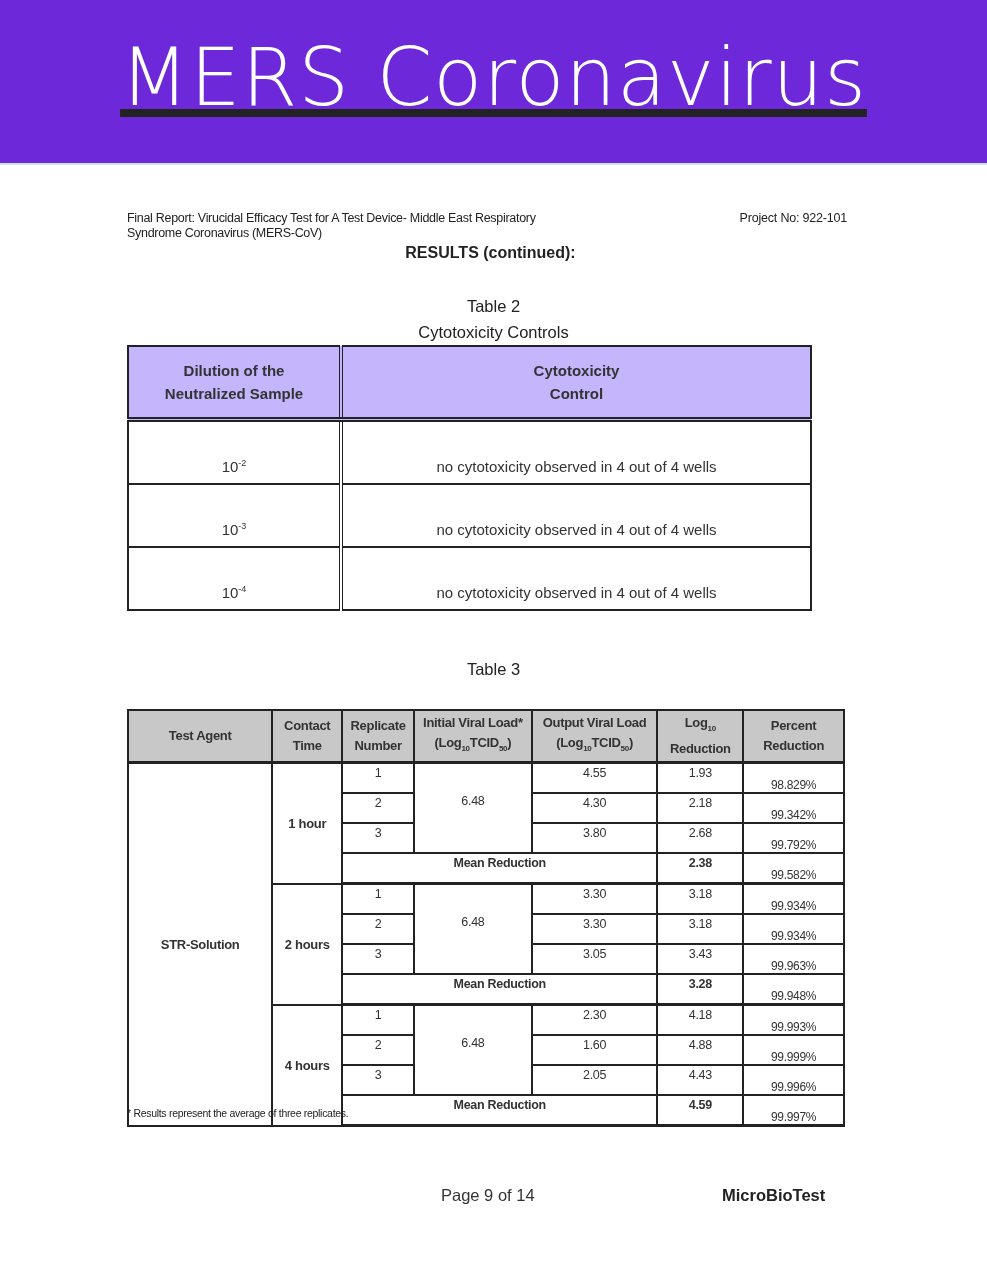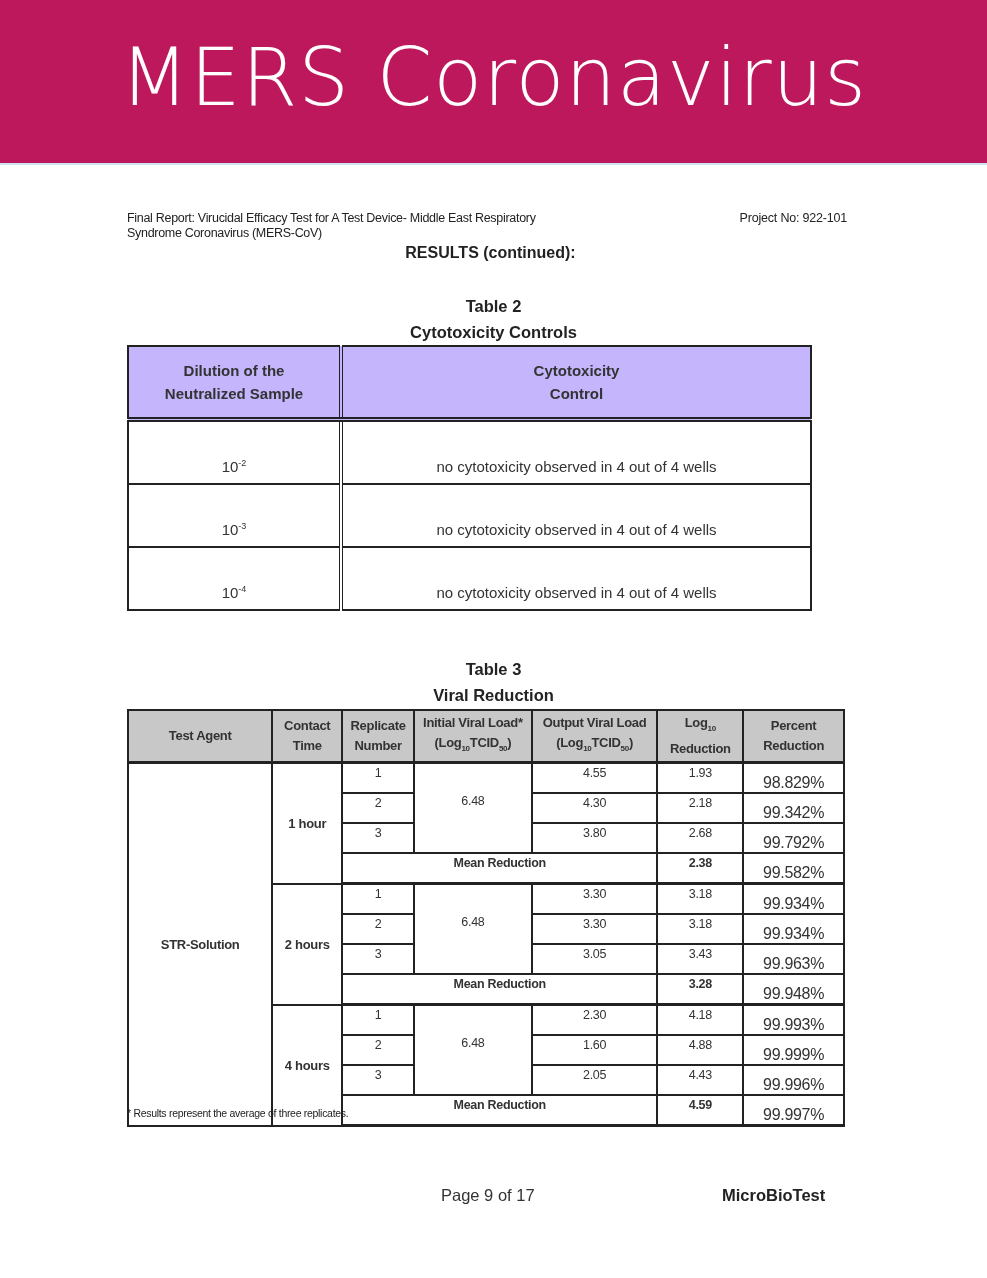--- a/index.html
+++ b/index.html
@@ -2,51 +2,52 @@
 <html><head>
   <meta charset="utf-8">
   <style>
     html, body { margin: 0; padding: 0; }
     body {
       width: 987px; height: 1278px; background: #ffffff; position: relative; overflow: hidden;
       font-family: "Liberation Sans", sans-serif; color: #222;
     }
     .banner {
       position: absolute; left: 0; top: 0; width: 987px; height: 163px;
-      background: #be185d; display: flex; align-items: center; justify-content: center;
+      background: #6d28d9; display: flex; align-items: center; justify-content: center;
       border-bottom: 2px solid #cfe4f3;
+      text-decoration: underline;
     }
     .banner-title {
       color: #ffffff; font-family: "DejaVu Sans", sans-serif; font-weight: 300;
       font-size: 80px; letter-spacing: 1px; margin-top: -8px;
     }
     .rep-header { position: absolute; left: 127px; top: 211px; width: 720px; font-size: 12.5px; line-height: 15px; color: #222; }
     .rep-left { position: absolute; left: 0; top: 0; width: 520px; letter-spacing: -0.3px; }
     .rep-right { position: absolute; right: 0; top: 0; letter-spacing: -0.2px; }
     .results-title { position: absolute; left: 0; width: 987px; top: 244px; text-align: center; font-weight: bold; font-size: 16px; padding-left: 0; }
     .results-title span { position: relative; left: -3px; }
 
-    .tbl-caption { position: absolute; left: 0; width: 987px; text-align: center; font-weight: bold; font-size: 16.5px; line-height: 26px; color: #222; }
+    .tbl-caption { position: absolute; left: 0; width: 987px; text-align: center; font-weight: normal; font-size: 16.5px; line-height: 26px; color: #222; }
 
     
     .t2 { position: absolute; left: 127px; top: 345px; width: 685px; border-collapse: collapse; font-size: 15px; }
     .t2 th, .t2 td { border: 2px solid #222; text-align: center; }
     .t2 th { background: #c4b5fd; font-weight: bold; height: 68px; line-height: 23px; color: #333; }
     .t2 thead tr th { border-bottom: 5px double #222; }
     .t2 .col1 { width: 208px; border-right: 4px double #222; }
     .t2 td { height: 52px; vertical-align: bottom; padding-bottom: 8px; color: #333; }
     .t2 sup { font-size: 9px; }
 
     
     .t3 { position: absolute; left: 127px; top: 709px; width: 718px; border-collapse: collapse; font-size: 12.5px; letter-spacing: -0.3px; }
     .t3 th, .t3 td { border: 2px solid #222; text-align: center; color: #333; }
     .t3 th { background: #c8c8c8; font-weight: bold; height: 48px; line-height: 20px; font-size: 13px; }
     .t3 thead tr th { border-bottom: 3px solid #222; }
     .t3 td { height: 25px; vertical-align: top; padding-top: 2px; }
-    .t3 td.pct { vertical-align: bottom; padding-bottom: 0; padding-top: 2px; font-size: 16px; }
+    .t3 td.pct { vertical-align: bottom; padding-bottom: 0; padding-top: 2px; font-size: 12px; }
     .t3 td.agent, .t3 td.time { vertical-align: middle; font-weight: bold; font-size: 13px; }
     .t3 td.init { vertical-align: top; padding-top: 30px; }
     .t3 td.mean-label { font-weight: bold; }
     .t3 td.bold { font-weight: bold; }
     .t3 sub { font-size: 8px; }
     .t3 tr.group-end td { border-bottom: 3px solid #222; }
 
     .footnote { position: absolute; left: 127px; top: 1107px; font-size: 10.5px; color: #222; letter-spacing: -0.3px; }
     .page-num { position: absolute; left: 441px; top: 1186px; font-size: 16.5px; color: #333; }
     .brand { position: absolute; left: 722px; top: 1186px; font-size: 16.5px; font-weight: bold; color: #222; }
@@ -97,21 +98,20 @@
     </tr>
     <tr>
       <td class="col1"><span>10</span><sup>-4</sup></td>
       <td>no cytotoxicity observed in 4 out of 4 wells</td>
     </tr>
   </tbody>
 </table>
 
 <div class="tbl-caption" style="top:656px;">
   <div>Table 3</div>
-  <div>Viral Reduction</div>
 </div>
 
 <table class="t3">
   <colgroup>
     <col style="width:145px">
       <col style="width:70px">
       <col style="width:72px">
       <col style="width:118px">
       <col style="width:126px">
       <col style="width:86px">
@@ -224,14 +224,14 @@
     <tr class="group-end">
       <td class="mean-label" colspan="3">Mean Reduction</td>
       <td class="bold">4.59</td>
       <td class="pct">99.997%</td>
     </tr>
   </tbody>
 </table>
 
 <div class="footnote">* Results represent the average of three replicates.</div>
 
-<div class="page-num">Page 9 of 17</div>
+<div class="page-num">Page 9 of 14</div>
 <div class="brand">MicroBioTest</div>
 
 </body></html>

